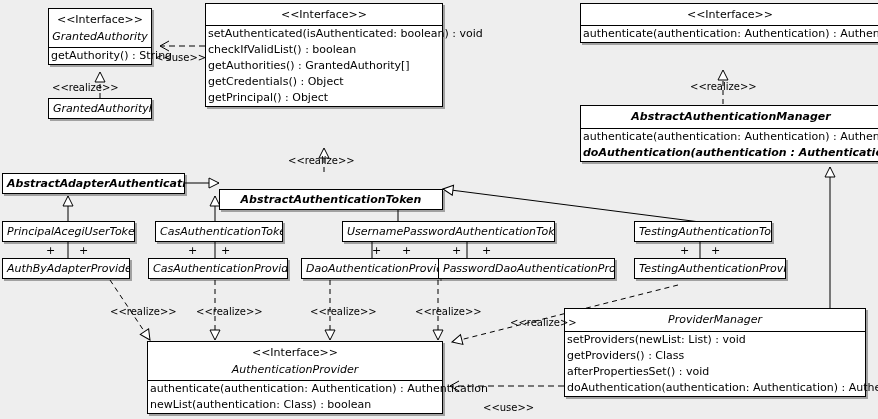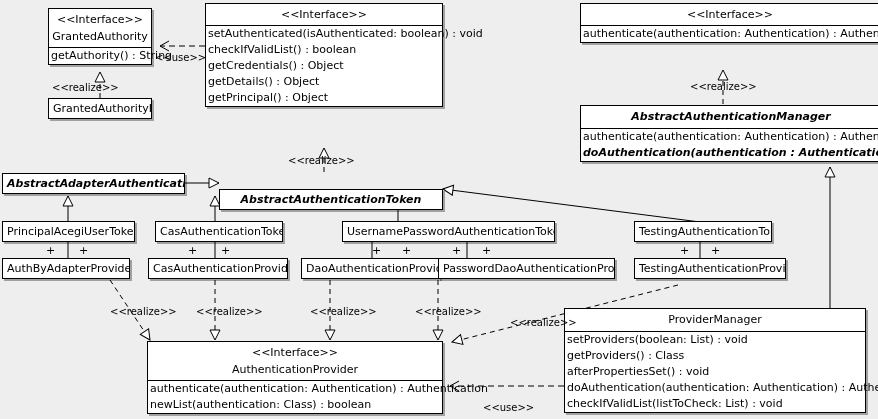--- a/index.html
+++ b/index.html
@@ -23,21 +23,21 @@
   }
   .stereo,.cname{
     text-align:center;
     font-size:11px;
     line-height:15px;
     padding:1px 3px 1px 3px;
     color:#000;
     white-space:nowrap;
     overflow:hidden;
   }
-  .cname{font-weight:normal;}
+  .cname{font-weight:normal;font-style:italic;}
   .cname.italic{font-style:italic;font-weight:bold;}
   .hdr{padding:2px 0 2px 0;}
   .sep{border-top:1px solid #000;}
   .ops{padding:0;}
   .op{
     font-size:11px;
     line-height:16px;
     white-space:nowrap;
     padding-left:2px;
     overflow:visible;
@@ -132,22 +132,22 @@
     <div class="cname">GrantedAuthorityImpl</div>
   </div>
 
   <div class="uml-class" style="left:205px;top:3px;width:238px;">
     <div class="hdr">
       <div class="stereo">&lt;&lt;Interface&gt;&gt;</div>
     </div>
     <div class="ops sep">
       <div class="op">setAuthenticated(isAuthenticated: boolean) : void</div>
       <div class="op">checkIfValidList() : boolean</div>
+      <div class="op">getAuthorities() : GrantedAuthority[]</div>
       <div class="op">getCredentials() : Object</div>
-      <div class="op">getDetails() : Object</div>
       <div class="op">getPrincipal() : Object</div>
     </div>
   </div>
 
   <div class="uml-class" style="left:580px;top:3px;width:300px;">
     <div class="hdr">
       <div class="stereo">&lt;&lt;Interface&gt;&gt;</div>
     </div>
     <div class="ops sep">
       <div class="op">authenticate(authentication: Authentication) : Authentication</div>
@@ -217,25 +217,24 @@
       <div class="op">authenticate(authentication: Authentication) : Authentication</div>
       <div class="op">newList(authentication: Class) : boolean</div>
     </div>
   </div>
 
   <div class="uml-class" style="left:564px;top:308px;width:302px;">
     <div class="hdr" style="padding:2px 0 3px 0;">
       <div class="cname">ProviderManager</div>
     </div>
     <div class="ops sep">
-      <div class="op">setProviders(boolean: List) : void</div>
+      <div class="op">setProviders(newList: List) : void</div>
       <div class="op">getProviders() : Class</div>
       <div class="op">afterPropertiesSet() : void</div>
       <div class="op">doAuthentication(authentication: Authentication) : Authentication</div>
-      <div class="op">checkIfValidList(listToCheck: List) : void</div>
     </div>
   </div>
 
   <div class="lbl" style="left:155px;top:52px;">&lt;&lt;use&gt;&gt;</div>
 
   <div class="lbl" style="left:52px;top:82px;">&lt;&lt;realize&gt;&gt;</div>
 
   <div class="lbl" style="left:288px;top:155px;">&lt;&lt;realize&gt;&gt;</div>
 
   <div class="lbl" style="left:690px;top:81px;">&lt;&lt;realize&gt;&gt;</div>

